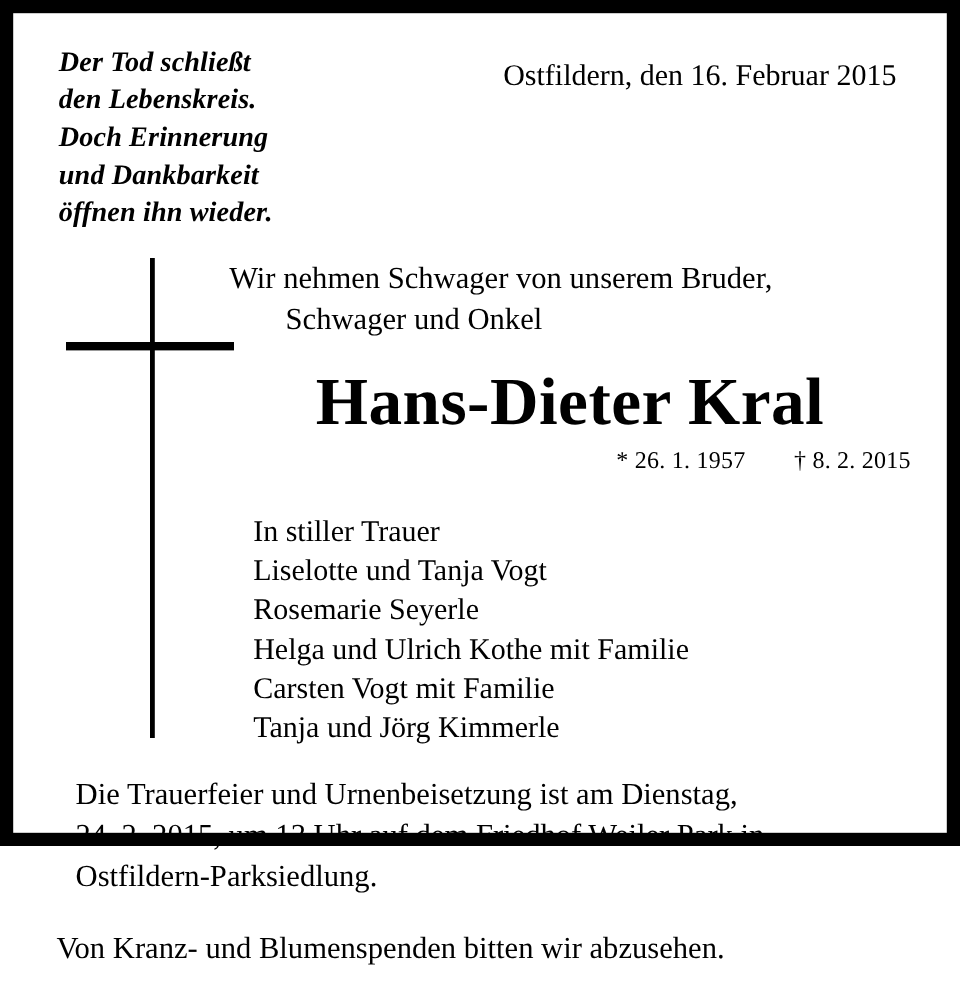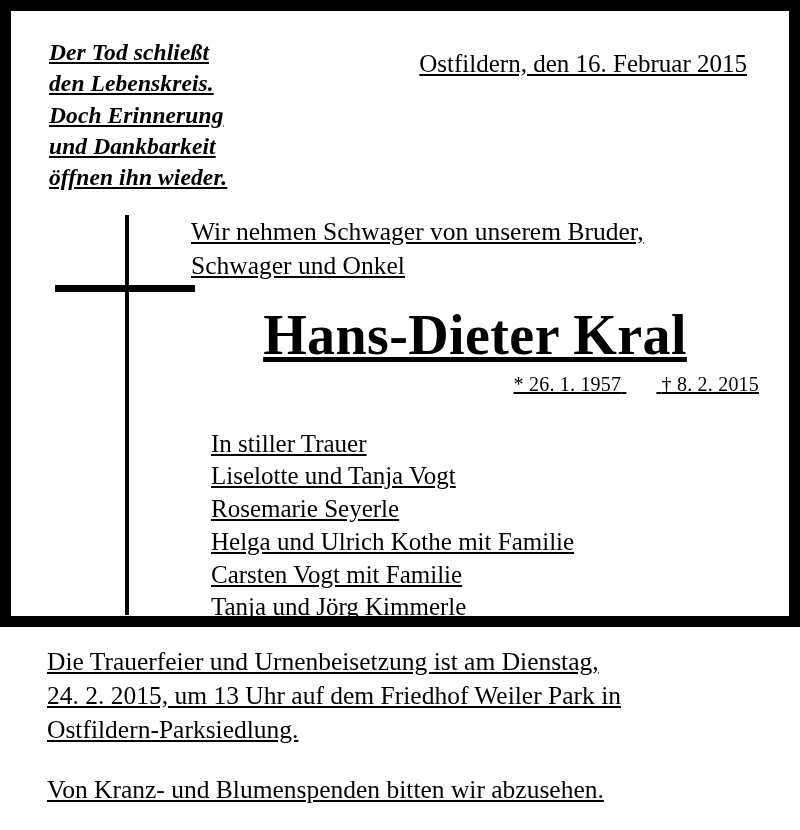--- a/index.html
+++ b/index.html
@@ -10,26 +10,25 @@
   body {
     width: 800px;
     height: 830px;
     font-family: "Liberation Serif", serif;
     color: #000000;
     overflow: hidden;
   }
   .obituary {
     box-sizing: border-box;
     width: 800px;
-    height: 627px;
+    height: 705px;
     border: 11px solid #000000;
     padding: 26px 30px 0 30px;
     background: #ffffff;
     position: relative;
-    text-decoration: underline;
   }
   .top-row {
     display: flex;
     align-items: flex-start;
     justify-content: space-between;
   }
   .verse {
     font-style: italic;
     font-weight: bold;
     font-size: 23.5px;
@@ -77,20 +76,21 @@
   .intro {
     font-size: 25.5px;
     line-height: 1.33;
     text-align: justify;
     text-align-last: left;
     margin: 0;
     padding-right: 6px;
   }
   .intro .line2 {
     display: block;
+    margin-left: 47px;
   }
   .name {
     text-align: center;
     font-size: 56px;
     font-weight: bold;
     letter-spacing: 0.4px;
     margin-top: 22px;
     line-height: 1.1;
   }
   .dates {
@@ -115,21 +115,21 @@
   .footer {
     margin-top: 21px;
     padding-left: 6px;
     padding-right: 6px;
   }
   .funeral {
     font-size: 25.5px;
     line-height: 1.33;
     text-align: justify;
     text-align-last: left;
-    margin: 0;
+    margin: 16px;
   }
   .flowers {
     font-size: 25.5px;
     line-height: 1.33;
     margin-top: 26px;
   }
 </style>
 </head>
 <body>
 

